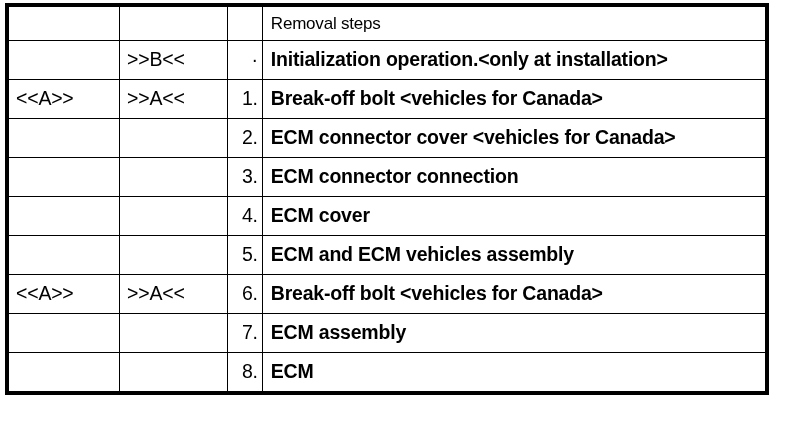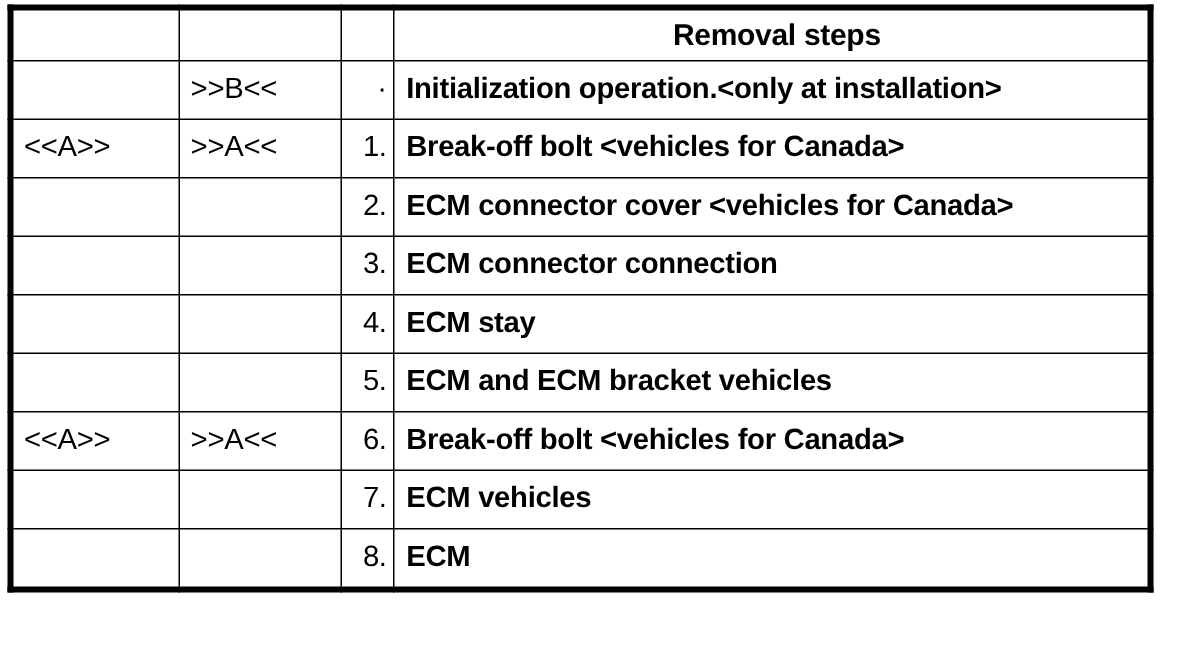--- a/index.html
+++ b/index.html
@@ -76,23 +76,22 @@
   }
 
   .c-step-cell .cell-text {
     padding-left: 8px;
     text-align: left;
     font-weight: bold;
   }
 
   .header-cell .cell-text {
     padding-left: 8px;
-    font-weight: bold;
-    font-size: 20px;
-    text-align: center;
+    font-weight: normal;
+    font-size: 17px;
   }
 
   .empty-cell .cell-text {
     min-height: 1px;
   }
 </style>
 </head>
 <body>
 
 <div id="page">
@@ -187,36 +186,36 @@
           <td class="c-marker-cell">
             <span class="cell-text"></span>
           </td>
           <td class="c-marker-cell">
             <span class="cell-text"></span>
           </td>
           <td class="c-num-cell">
             <span class="cell-text">4.</span>
           </td>
           <td class="c-step-cell">
-            <span class="cell-text">ECM stay</span>
+            <span class="cell-text">ECM cover</span>
           </td>
         </tr>
 
         <tr class="row-data">
           <td class="c-marker-cell">
             <span class="cell-text"></span>
           </td>
           <td class="c-marker-cell">
             <span class="cell-text"></span>
           </td>
           <td class="c-num-cell">
             <span class="cell-text">5.</span>
           </td>
           <td class="c-step-cell">
-            <span class="cell-text">ECM and ECM bracket vehicles</span>
+            <span class="cell-text">ECM and ECM vehicles assembly</span>
           </td>
         </tr>
 
         <tr class="row-data">
           <td class="c-marker-cell">
             <span class="cell-text">&lt;&lt;A&gt;&gt;</span>
           </td>
           <td class="c-marker-cell">
             <span class="cell-text">&gt;&gt;A&lt;&lt;</span>
           </td>
@@ -232,21 +231,21 @@
           <td class="c-marker-cell">
             <span class="cell-text"></span>
           </td>
           <td class="c-marker-cell">
             <span class="cell-text"></span>
           </td>
           <td class="c-num-cell">
             <span class="cell-text">7.</span>
           </td>
           <td class="c-step-cell">
-            <span class="cell-text">ECM vehicles</span>
+            <span class="cell-text">ECM assembly</span>
           </td>
         </tr>
 
         <tr class="row-data">
           <td class="c-marker-cell">
             <span class="cell-text"></span>
           </td>
           <td class="c-marker-cell">
             <span class="cell-text"></span>
           </td>

